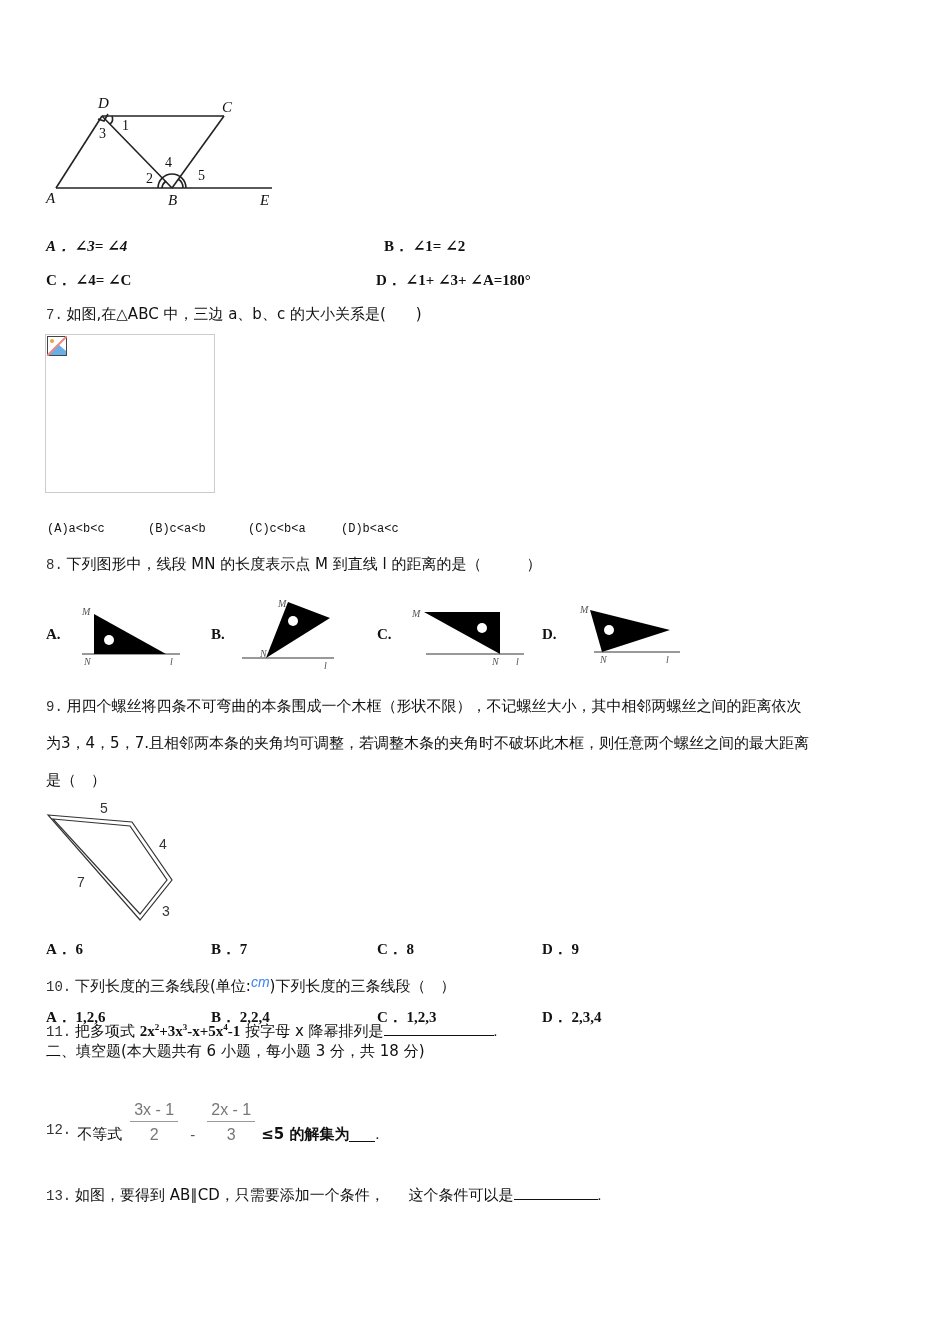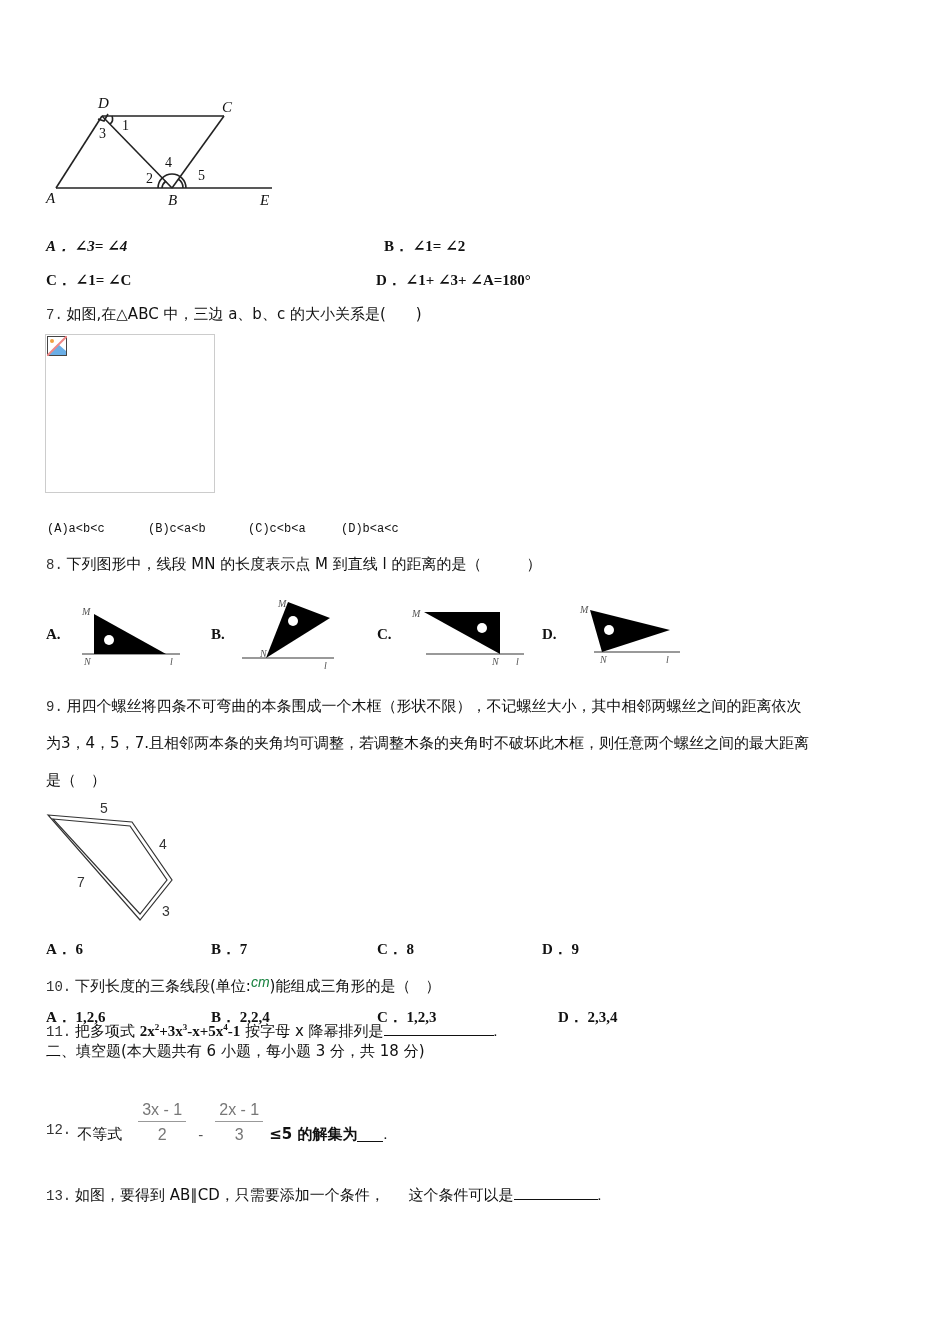--- a/index.html
+++ b/index.html
@@ -44,21 +44,21 @@
   <span class="abs" style="left:218px;top:97px;font-style:italic;font-size:15px;">E</span>
   <span class="abs" style="left:80px;top:23px;font-size:14px;">1</span>
   <span class="abs" style="left:104px;top:76px;font-size:14px;">2</span>
   <span class="abs" style="left:57px;top:31px;font-size:14px;">3</span>
   <span class="abs" style="left:123px;top:60px;font-size:14px;">4</span>
   <span class="abs" style="left:156px;top:73px;font-size:14px;">5</span>
 </div>
 
 <div class="abs opt" style="left:46px;top:237px;font-style:italic;"><span>A．</span> <span>∠3= ∠4</span></div>
 <div class="abs opt" style="left:384px;top:237px;"><span>B．</span> <span>∠1= ∠2</span></div>
-<div class="abs opt" style="left:46px;top:271px;"><span>C．</span> <span>∠1= ∠C</span></div>
+<div class="abs opt" style="left:46px;top:271px;"><span>C．</span> <span>∠4= ∠C</span></div>
 <div class="abs opt" style="left:376px;top:271px;"><span>D．</span> <span>∠1+ ∠3+ ∠A=180°</span></div>
 
 <div class="abs q" style="left:46px;top:305px;">
   <span class="qnum">7.</span>
   <span class="cjk">如图,在△ABC 中，三边 a、b、c 的大小关系是(　　)</span>
 </div>
 <div class="abs broken-img" style="left:45px;top:334px;width:168px;height:157px;">
   <svg width="20" height="20" viewBox="0 0 20 20" style="position:absolute;left:1px;top:1px;">
     <rect x="0.5" y="0.5" width="19" height="19" fill="#fff" stroke="#444"></rect>
     <path d="M1 19 L11 8 L19 15 L19 19 Z" fill="#6aaee6"></path>
@@ -144,38 +144,38 @@
   <span class="abs" style="left:118px;top:103px;font-family:'Liberation Sans',sans-serif;font-size:14px;color:#333;">3</span>
 </div>
 
 <div class="abs opt" style="left:46px;top:940px;"><span>A．</span> <span>6</span></div>
 <div class="abs opt" style="left:211px;top:940px;"><span>B．</span> <span>7</span></div>
 <div class="abs opt" style="left:377px;top:940px;"><span>C．</span> <span>8</span></div>
 <div class="abs opt" style="left:542px;top:940px;"><span>D．</span> <span>9</span></div>
 
 <div class="abs q" style="left:46px;top:974px;">
   <span class="qnum">10.</span>
-  <span class="cjk">下列长度的三条线段(单位:</span><span style="font-style:italic;color:#15803d;font-family:'Liberation Sans',sans-serif;font-size:14px;vertical-align:4px;">cm</span><span class="cjk">)能组成三角形的是（　）</span>
+  <span class="cjk">下列长度的三条线段(单位:</span><span style="font-style:italic;color:#3b82f6;font-family:'Liberation Sans',sans-serif;font-size:14px;vertical-align:4px;">cm</span><span class="cjk">)下列长度的三条线段（　）</span>
 </div>
 <div class="abs opt" style="left:46px;top:1008px;"><span>A．</span> <span>1,2,6</span></div>
 <div class="abs opt" style="left:211px;top:1008px;text-align:center;"><span>B．</span> <span>2,2,4</span></div>
 <div class="abs opt" style="left:377px;top:1008px;font-family:Liberation Serif, serif;"><span>C．</span> <span>1,2,3</span></div>
-<div class="abs opt" style="left:542px;top:1008px;margin-left:16px;"><span>D．</span> <span>2,3,4</span></div>
+<div class="abs opt" style="left:542px;top:1008px;"><span>D．</span> <span>2,3,4</span></div>
 
 <div class="abs cjk" style="left:46px;top:1042px;">二、填空题(本大题共有 6 小题，每小题 3 分，共 18 分)</div>
 
 <div class="abs q" style="left:46px;top:1021px;">
   <span class="qnum">11.</span>
   <span class="cjk">把多项式 </span><b><span>2x</span><sup>2</sup><span>+3x</span><sup>3</sup><span>-x+5x</span><sup>4</sup><span>-1</span></b><span class="cjk"> 按字母 x 降幂排列是</span><span class="blank" style="width:110px;"></span><span>.</span>
 </div>
 
 <div class="abs q" style="left:46px;top:1098px;height:48px;display:flex;align-items:center;">
   <span class="qnum" style="margin-top:16px;">12.</span>
   <span class="cjk" style="margin-left:6px;margin-top:24px;">不等式</span>
-  <span class="frac" style="margin-left:16px;">
+  <span class="frac" style="margin-left:8px;">
       <span class="num">3x - 1</span>
       <span class="den">2</span>
     </span>
   <span style="margin:24px 12px 0;color:#555;font-family:'Liberation Sans',sans-serif;">-</span>
   <span class="frac">
       <span class="num">2x - 1</span>
       <span class="den">3</span>
     </span>
   <span class="cjk" style="margin-left:6px;margin-top:24px;font-weight:bold;">≤5 的解集为</span>
   <span class="blank" style="width:26px;margin-top:24px;"></span>

